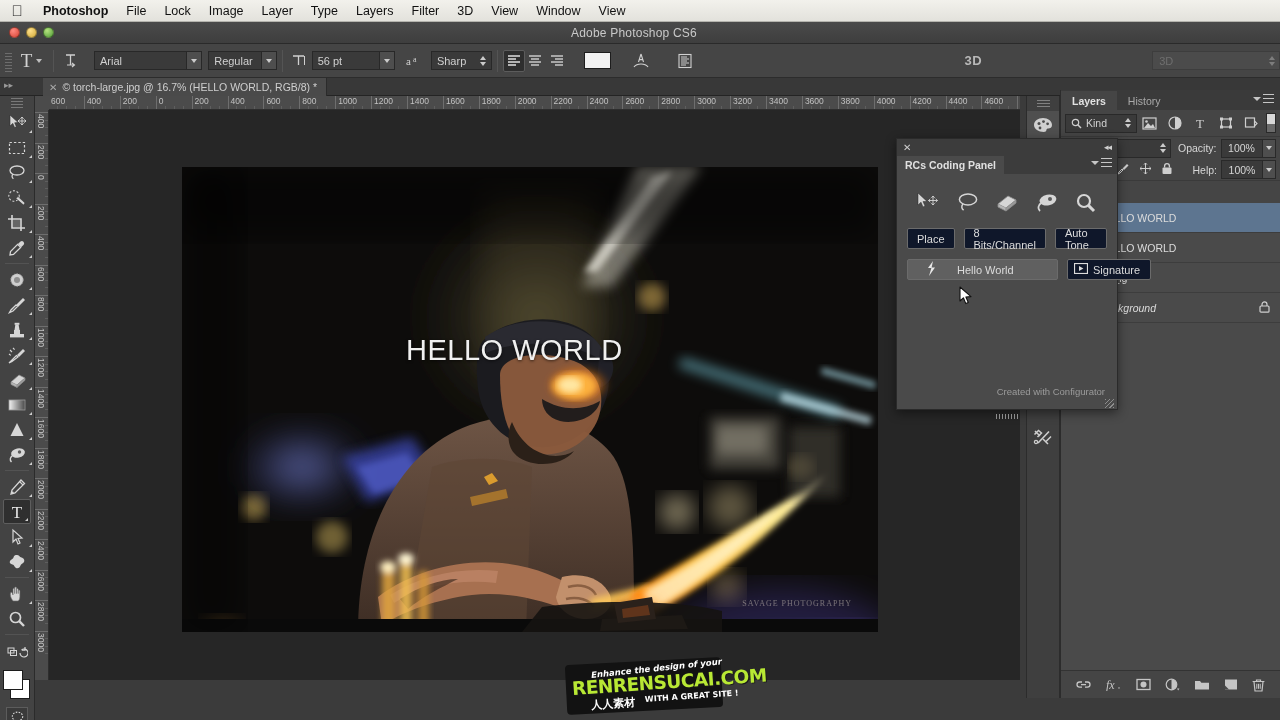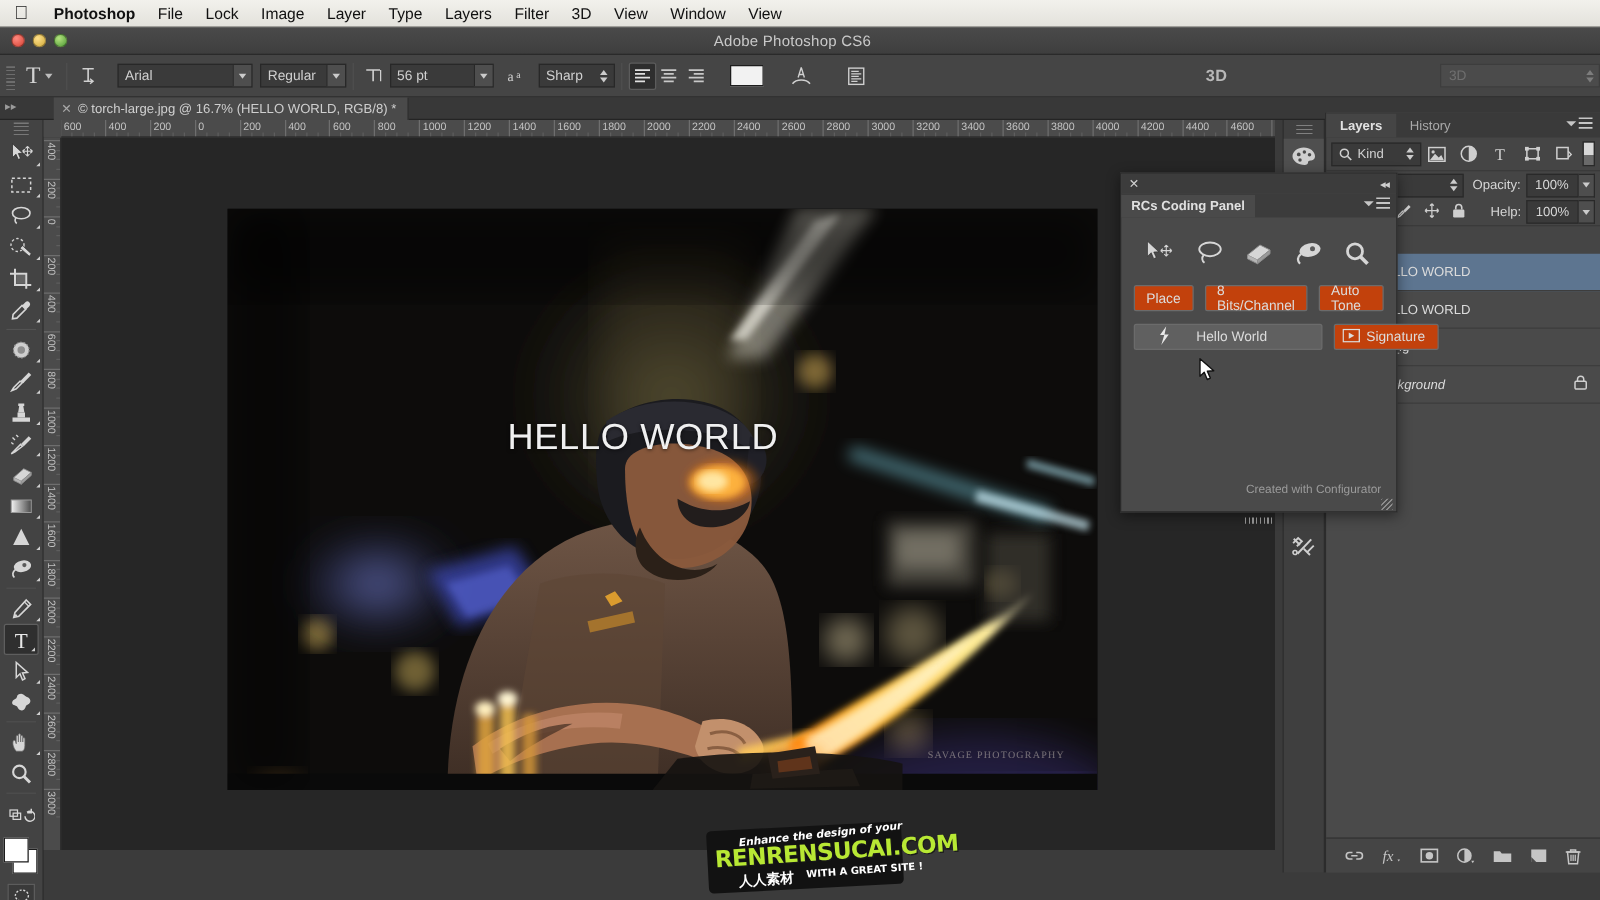--- a/index.html
+++ b/index.html
@@ -230,21 +230,21 @@
   .rcs-dblarrow { font-size:9px; color:#cfcfcf; letter-spacing:-1px;}
   .rcs-tabrow { height:19px; background:#3c3c3c; display:flex; align-items:flex-end; position:relative;}
   .rcs-tab { height:18px; padding:0 8px; background:#4a4a4a; display:flex; align-items:center;
      font-size:10.5px; color:#e0e0e0; font-weight:bold;}
   .rcs-menu { position:absolute; right:5px; top:3px; display:flex; align-items:center; gap:2px;}
   .rcs-body { padding:10px 10px 0; position:relative; height:237px;}
   .rcs-icons { display:flex; align-items:center; justify-content:space-between; padding:4px 4px 0; }
   .rcs-ic { width:34px;height:30px;display:flex;align-items:center;justify-content:center;}
   .rcs-btnrow { display:flex; gap:9px; margin-top:10px; }
   .rbtn {
-    height:21px; background:#c2410c; border:1px solid #6b6b6b; border-radius:2px;
+    height:21px; background:#0f172a; border:1px solid #6b6b6b; border-radius:2px;
     display:flex; align-items:center; justify-content:center; gap:6px;
     font-size:11px; color:#dcdcdc; padding:0 9px;
   }
   .rbtn.wide { flex:0 0 151px; justify-content:flex-start; padding-left:24px; }
   .rcs-footer { position:absolute; right:12px; bottom:14px; font-size:9.5px; color:#9b9b9b;}
   .rcs-resize { position:absolute; right:3px; bottom:3px; width:9px;height:9px;
     background-image:repeating-linear-gradient(135deg,#8d8d8d 0 1px,transparent 1px 3px);}
   .rcs-bottomgrip { position:absolute; left:50%; transform:translateX(-50%); bottom:-8px;
     width:22px;height:5px;
     background-image:repeating-linear-gradient(90deg,#8d8d8d 0 1px,transparent 1px 3px);}

